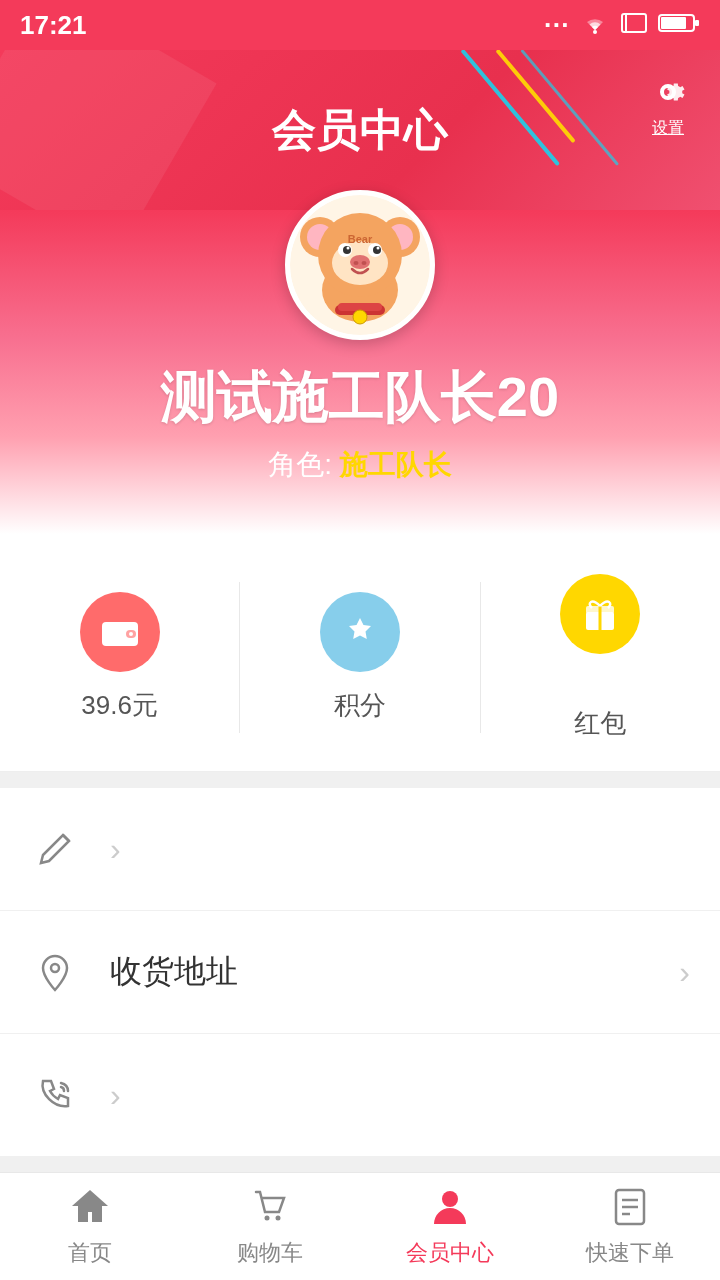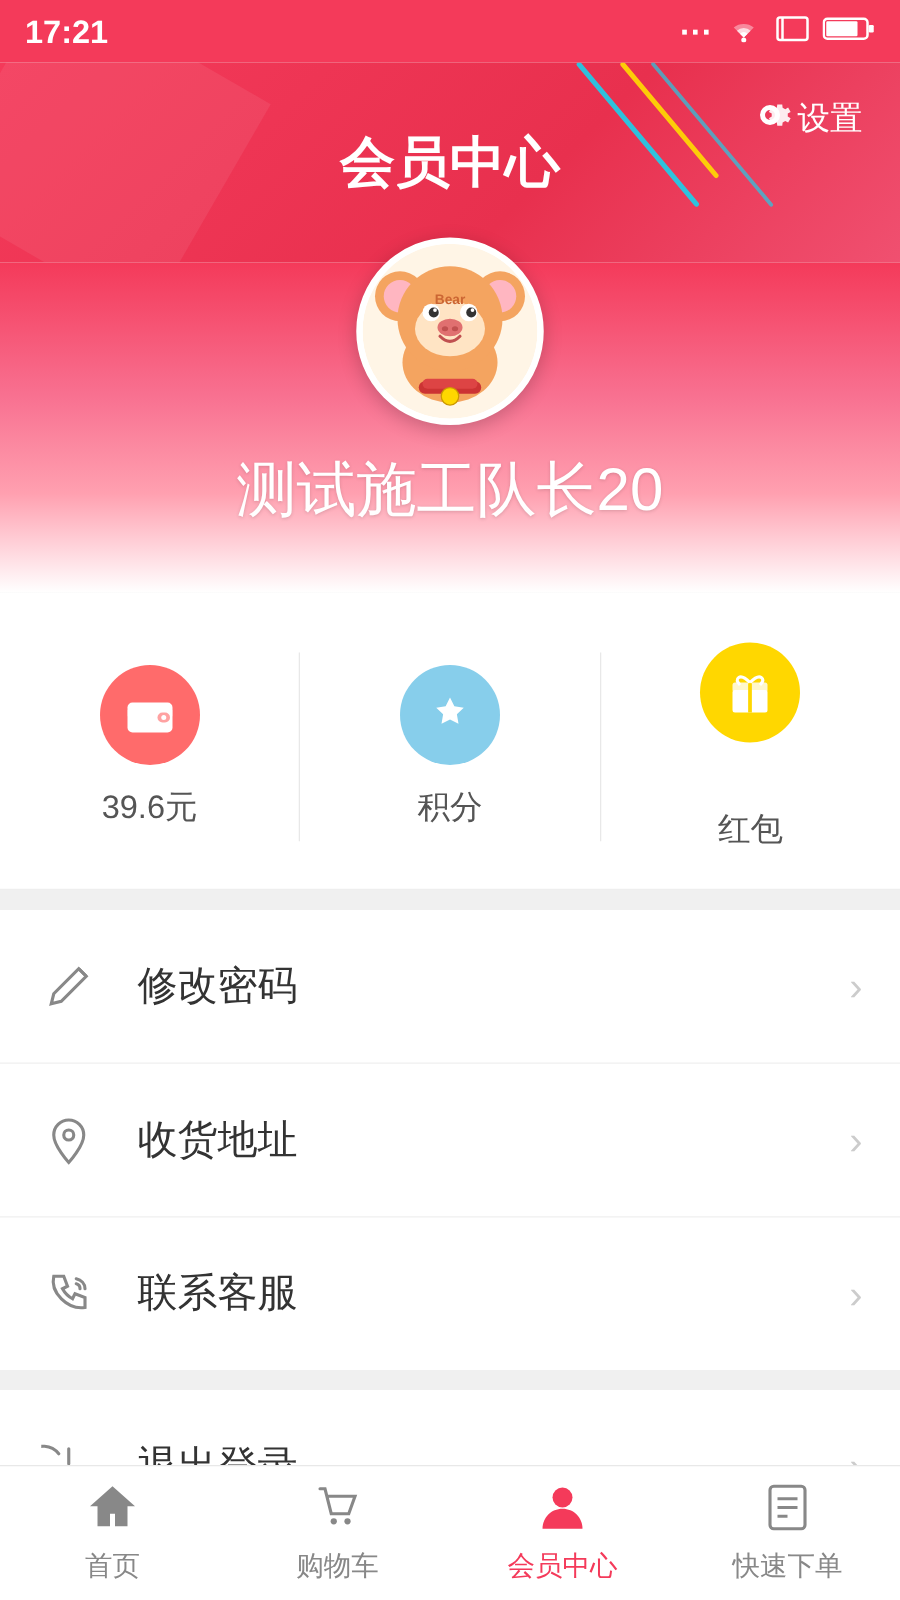--- a/index.html
+++ b/index.html
@@ -52,26 +52,27 @@
       color: white;
       font-size: 44px;
       font-weight: bold;
       z-index: 1;
     }
     .header-settings {
       position: absolute;
       right: 30px;
       top: 20px;
       display: flex;
-      flex-direction: row;
+      flex-direction: column;
       align-items: center;
       color: white;
-      font-size: 26px;
+      font-size: 16px;
       cursor: pointer;
       z-index: 2;
+      text-decoration: underline;
     }
     .settings-icon-svg {
       width: 44px; height: 44px;
       margin-bottom: 4px;
     }
 
     
     .header-deco {
       position: absolute;
       top: 0; right: 80px;
@@ -109,22 +110,22 @@
       align-items: center;
       justify-content: center;
       box-shadow: 0 4px 15px rgba(0,0,0,0.2);
     }
     .avatar-bear {
       width: 140px;
       height: 140px;
     }
     .username {
       color: white;
-      font-size: 48px;
-      font-weight: normal;
+      font-size: 56px;
+      font-weight: bold;
       margin-top: 20px;
       text-shadow: 0 1px 3px rgba(0,0,0,0.15);
     }
     .role-label {
       font-size: 28px;
       color: white;
       margin-top: 10px;
     }
     .role-value {
       color: #ffd700;
@@ -321,20 +322,23 @@
       <path d="M62 74 Q70 82 78 74" stroke="#c05050" stroke-width="2.5" fill="none" stroke-linecap="round"></path>
 
       <rect x="45" y="110" width="50" height="10" rx="5" fill="#cc3333"></rect>
       <rect x="48" y="108" width="44" height="8" rx="4" fill="#dd4444"></rect>
       <circle cx="70" cy="122" r="7" fill="#ffd700" stroke="#cc9900" stroke-width="1"></circle>
 
       <text x="70" y="48" text-anchor="middle" font-size="11" fill="#cc6633" font-weight="bold" font-family="Arial">Bear</text>
     </svg>
   </div>
   <div class="username">测试施工队长20</div>
+  <div class="role-label">
+    <span>角色: </span><span class="role-value">施工队长</span>
+  </div>
 </div>
 
 <div class="stats-row">
 
   <div class="stat-item">
     <div class="stat-icon-circle wallet">
       <svg width="44" height="44" viewBox="0 0 44 44" fill="none">
         <rect x="4" y="12" width="36" height="24" rx="4" fill="white"></rect>
         <rect x="4" y="18" width="36" height="5" fill="rgba(255,255,255,0.4)"></rect>
         <rect x="28" y="20" width="10" height="8" rx="4" fill="rgba(255,100,100,0.6)"></rect>
@@ -369,21 +373,20 @@
 
 <div class="menu-section">
 
   <div class="menu-item">
     <div class="menu-icon">
       <svg width="44" height="44" viewBox="0 0 44 44" fill="none" stroke="#888" stroke-width="2.5">
         <path d="M8 36l8-2 20-20-6-6-20 20-2 8z"></path>
         <path d="M30 8l6 6"></path>
       </svg>
     </div>
-    <span class="menu-text">修改密码</span>
     <span class="menu-arrow">›</span>
   </div>
 
   <div class="menu-item">
     <div class="menu-icon">
       <svg width="44" height="44" viewBox="0 0 44 44" fill="none" stroke="#888" stroke-width="2.5">
         <path d="M22 6a12 12 0 00-12 12c0 9 12 22 12 22s12-13 12-22A12 12 0 0022 6z"></path>
         <circle cx="22" cy="18" r="4"></circle>
       </svg>
     </div>
@@ -392,21 +395,20 @@
   </div>
 
   <div class="menu-item">
     <div class="menu-icon">
       <svg width="44" height="44" viewBox="0 0 44 44" fill="none" stroke="#888" stroke-width="2.5">
         <path d="M10 8h8l3 8-4 2a20 20 0 008 8l2-4 8 3v8c-14 2-28-12-25-25z"></path>
         <path d="M28 10c4 1 7 4 7 8" stroke-linecap="round"></path>
         <path d="M28 14a4 4 0 013 4" stroke-linecap="round"></path>
       </svg>
     </div>
-    <span class="menu-text">联系客服</span>
     <span class="menu-arrow">›</span>
   </div>
 </div>
 
 <div class="logout-section">
   <div class="menu-item">
     <div class="menu-icon">
       <svg width="44" height="44" viewBox="0 0 44 44" fill="none" stroke="#888" stroke-width="2.5">
         <path d="M22 8v12" stroke-linecap="round"></path>
         <path d="M14 12a16 16 0 100 20" stroke-linecap="round"></path>

